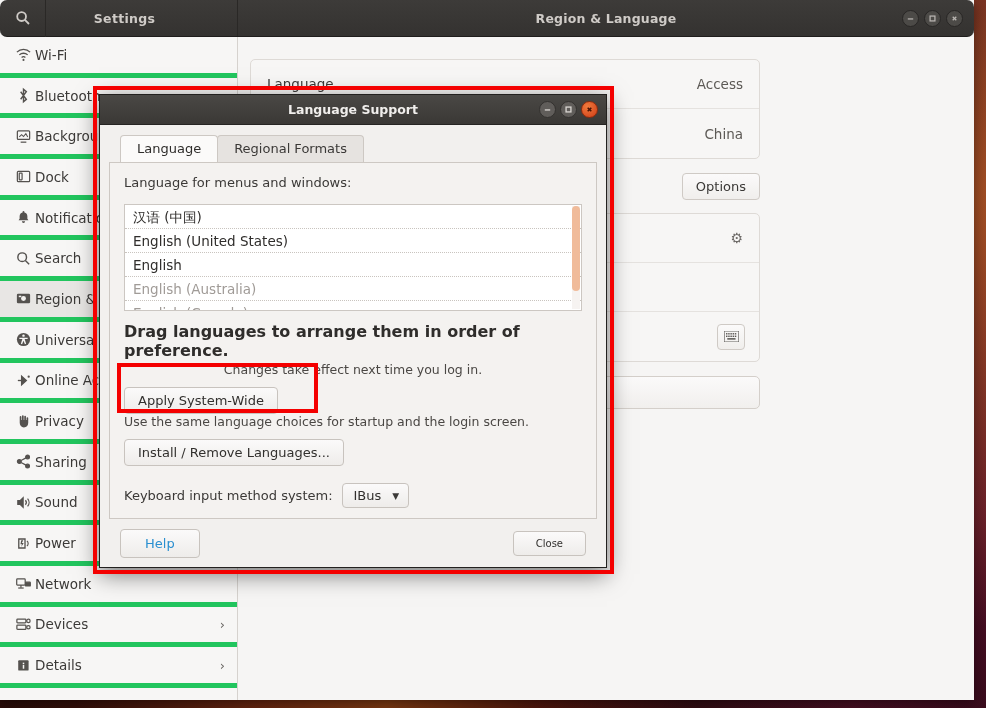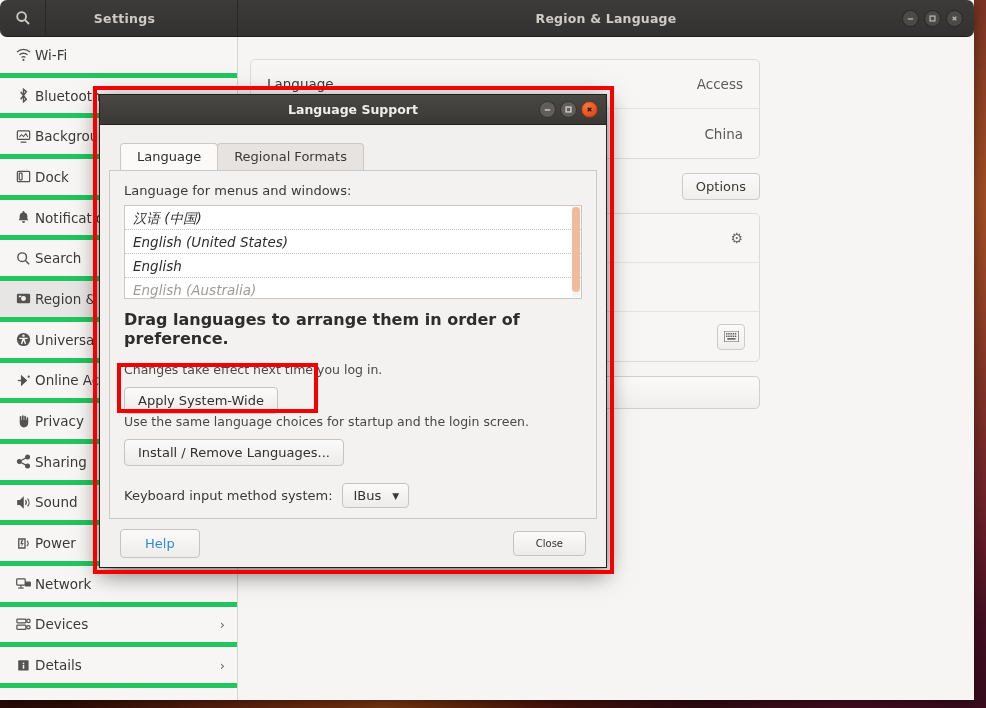--- a/index.html
+++ b/index.html
@@ -144,21 +144,20 @@
 
   
   .dialog {
     position: absolute; left: 99px; top: 94px;
     width: 508px; height: 474px;
     background: #f2f0ee;
     border: 1px solid #23211f;
     box-shadow: 0 6px 22px rgba(0,0,0,.55);
     display: flex; flex-direction: column;
     overflow: hidden;
-    gap: 8px;
   }
   .dlg-title {
     height: 30px; position: relative;
     background: linear-gradient(180deg,#4a4845 0%, #3a3835 100%);
     border-bottom: 1px solid #262422;
     display: flex; align-items: center;
   }
   .dlg-title .t {
     position: absolute; left: 0; right: 0; text-align: center;
     color: #f0eeec; font-size: 12.5px; font-weight: bold;
@@ -182,44 +181,44 @@
     border-radius: 4px 4px 0 0; background: #e6e3e0;
     margin-right: -1px;
   }
   .tab.active { background: #fbfaf9; color: #2f2d2b; position: relative; z-index: 2; }
 
   .tabpanel {
     flex: 1; border: 1px solid #cdc8c3; background: #f4f2f0;
     padding: 12px 14px 10px 14px; min-height: 0;
     display: flex; flex-direction: column;
   }
-  .lbl { font-size: 13px; color: #3b3937; margin-bottom: 7px; }
+  .lbl { font-size: 13px; color: #3b3937; margin-bottom: 14px; }
 
   .list-wrap {
     height: 120px; background: #ffffff;
-    border: 1px solid #ccc7c2; position: relative; overflow: hidden; font-style: italic;
+    border: 1px solid #ccc7c2; position: relative; overflow: hidden;
   }
   .litem {
     height: 24px; line-height: 24px; padding: 0 8px;
     font-size: 13.5px; color: #2f2d2b;
     border-bottom: 1px dotted #c9c4bf;
     white-space: nowrap; overflow: hidden;
   }
   .litem.dim { color: #a09b97; }
   .sbar {
     position: absolute; right: 1px; top: 1px; bottom: 1px; width: 8px;
     background: #f6f3f1;
   }
   .sthumb {
     position: absolute; right: 0; top: 0; width: 8px; height: 85px;
     background: #f0bb9a; border-radius: 4px;
   }
 
   .hint-b { font-size: 16px; font-weight: bold; color: #2f2d2b; margin-top: 11px; }
-  .hint-n { font-size: 12.5px; color: #4a4744; margin-top: 14px; }
+  .hint-n { font-size: 12.5px; color: #4a4744; margin-top: 2px; text-align: center; }
 
   .apply-area { margin-top: 10px; }
   .dlg-btn {
     display: inline-block;
     background: linear-gradient(180deg,#fbfafa,#eeecea);
     border: 1px solid #c8c3be; border-radius: 4px;
     padding: 5px 13px; font-size: 13px; color: #32302e;
   }
   .note { font-size: 12.5px; color: #4a4744; }
 

